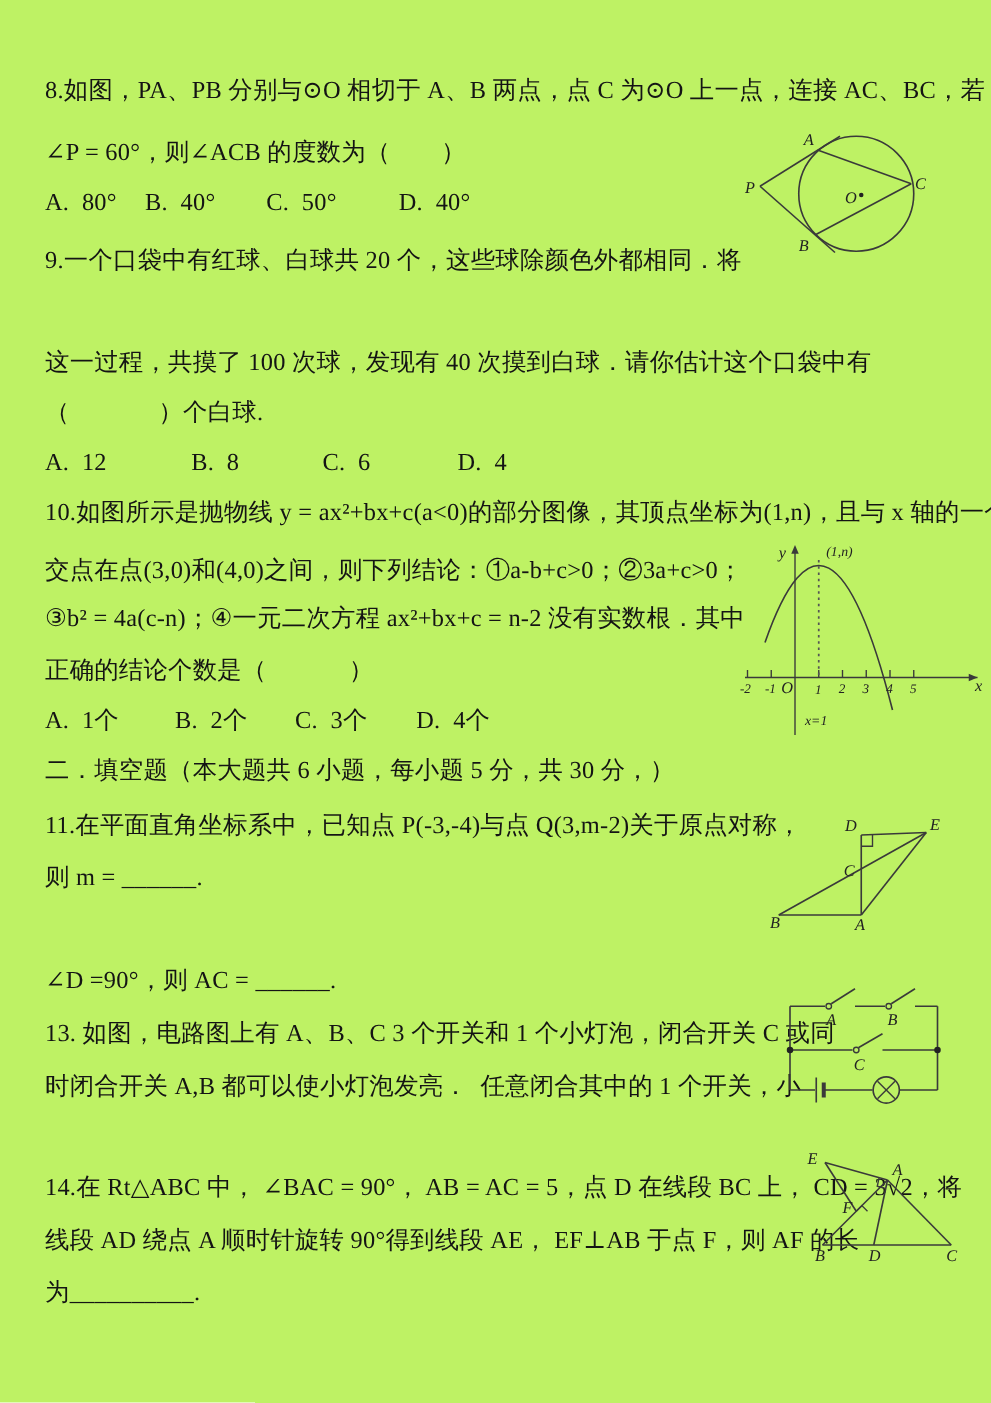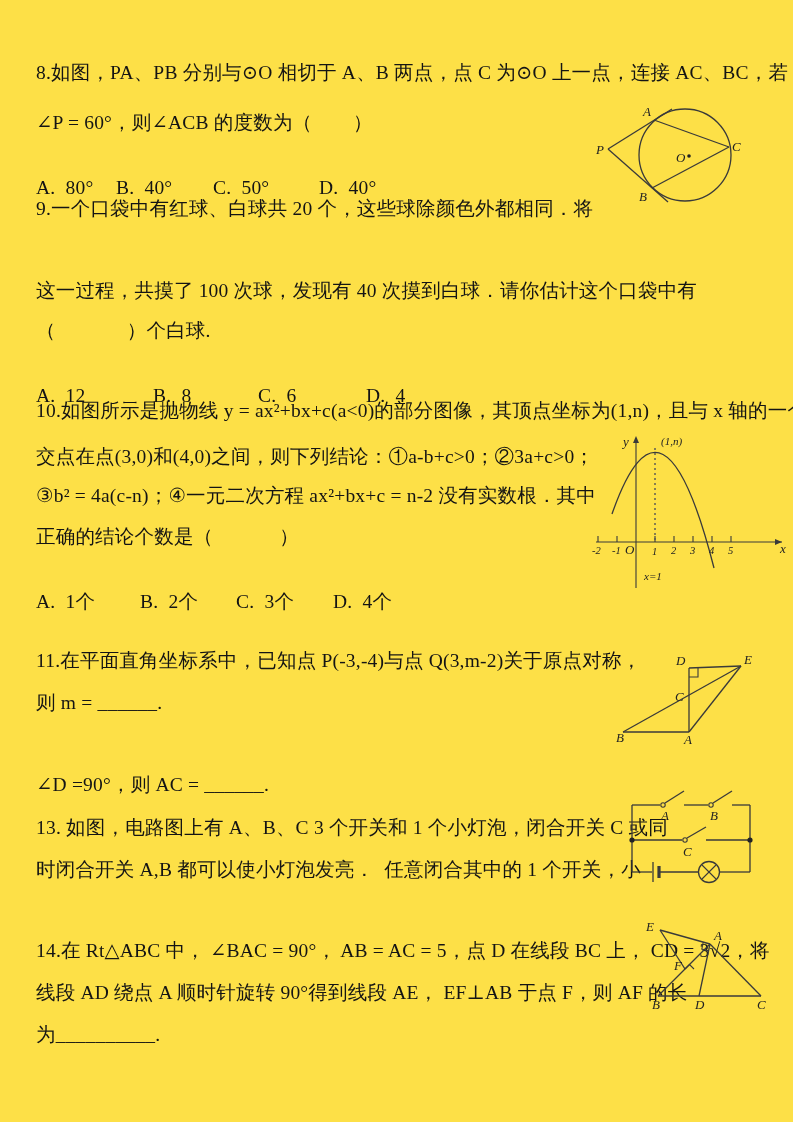--- a/index.html
+++ b/index.html
@@ -1,19 +1,19 @@
 <!DOCTYPE html>
 <html><head>
 <meta charset="utf-8">
 <style>
   html,body{margin:0;padding:0;background:#fff;}
-  .page{position:relative;width:793px;height:1122px;background:#fde047;overflow:hidden;
+  .page{position:relative;width:793px;height:1122px;background:#bef264;overflow:hidden;
         font-family:"Liberation Serif","DejaVu Serif",serif;color:#141414;}
   .line{position:absolute;left:36px;white-space:pre;font-size:19.5px;line-height:26px;letter-spacing:.2px;}
-  .opt{display:inline-block;margin-top:25px;}
+  .opt{display:inline-block;}
   .w1{width:80px}.w2{width:97px}.w3{width:106px}
   .x1{width:117px}.x2{width:105px}.x3{width:108px}
   .y1{width:104px}.y2{width:96px}.y3{width:97px}
   svg{position:absolute;overflow:visible;}
   svg text{font-family:"Liberation Serif","DejaVu Serif",serif;font-style:italic;font-size:13px;fill:#222;}
   svg .tick{font-size:10.5px;}
   svg .small{font-size:11px;}
   .stroke{stroke:#3a3a3a;stroke-width:1.3;fill:none;}
   .thin{stroke:#3a3a3a;stroke-width:1.1;fill:none;}
 </style>
@@ -72,20 +72,21 @@
     <text class="tick" x="96" y="124">3</text>
     <text class="tick" x="115" y="124">4</text>
     <text class="tick" x="134" y="124">5</text>
     <text x="29" y="16">y</text>
     <text x="186" y="123">x</text>
     <text x="31" y="124">O</text>
     <text class="small" x="67" y="15">(1,n)</text>
     <text class="small" x="50" y="150">x=1</text>
   </svg>
 
+  <div class="line" style="top:604px">二．填空题（本大题共 6 小题，每小题 5 分，共 30 分，）</div>
 
   <div class="line" style="top:648px">11.在平面直角坐标系中，已知点 P(-3,-4)与点 Q(3,m-2)关于原点对称，</div>
   <div class="line" style="top:690px">则 m = ______.</div>
 
   <div class="line" style="top:772px">∠D =90°，则 AC = ______.</div>
 
   <svg style="left:616px;top:646px" width="177" height="100" viewBox="0 0 177 100">
     <line class="stroke" x1="7" y1="86" x2="73" y2="86"></line>
     <line class="stroke" x1="73" y1="86" x2="125" y2="20"></line>
     <line class="stroke" x1="73" y1="22" x2="125" y2="20"></line>

